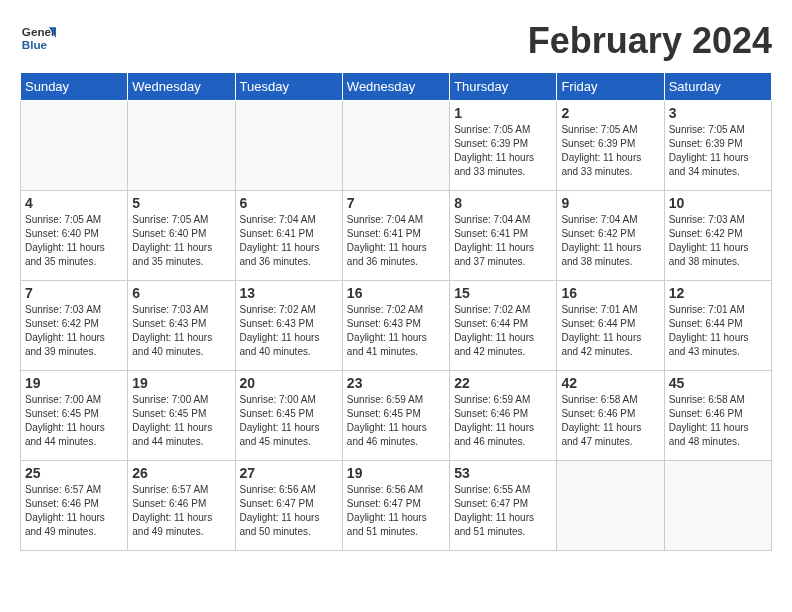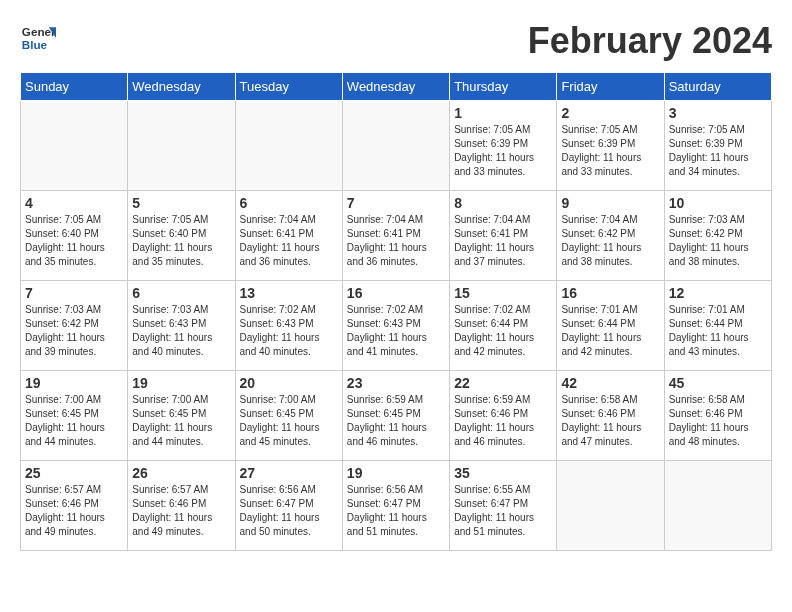--- a/index.html
+++ b/index.html
@@ -306,21 +306,21 @@
 and 50 minutes.</div>
         </td>
         <td>
           <span class="day-num">19</span>
           <div class="day-detail" style="white-space: pre-line;">Sunrise: 6:56 AM
 Sunset: 6:47 PM
 Daylight: 11 hours
 and 51 minutes.</div>
         </td>
         <td>
-          <span class="day-num">35</span>
+          <span class="day-num">53</span>
           <div class="day-detail" style="white-space: pre-line;">Sunrise: 6:55 AM
 Sunset: 6:47 PM
 Daylight: 11 hours
 and 51 minutes.</div>
         </td>
         <td class="empty"></td>
         <td class="empty"></td>
       </tr>
     </tbody>
 </table>

